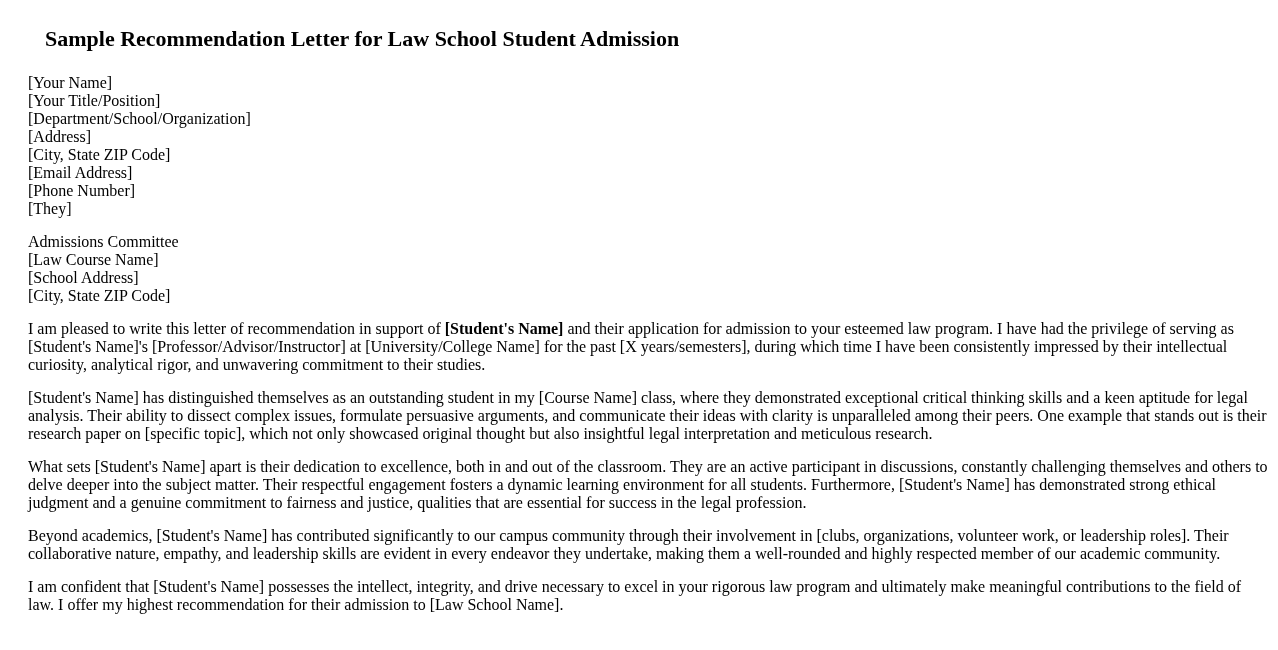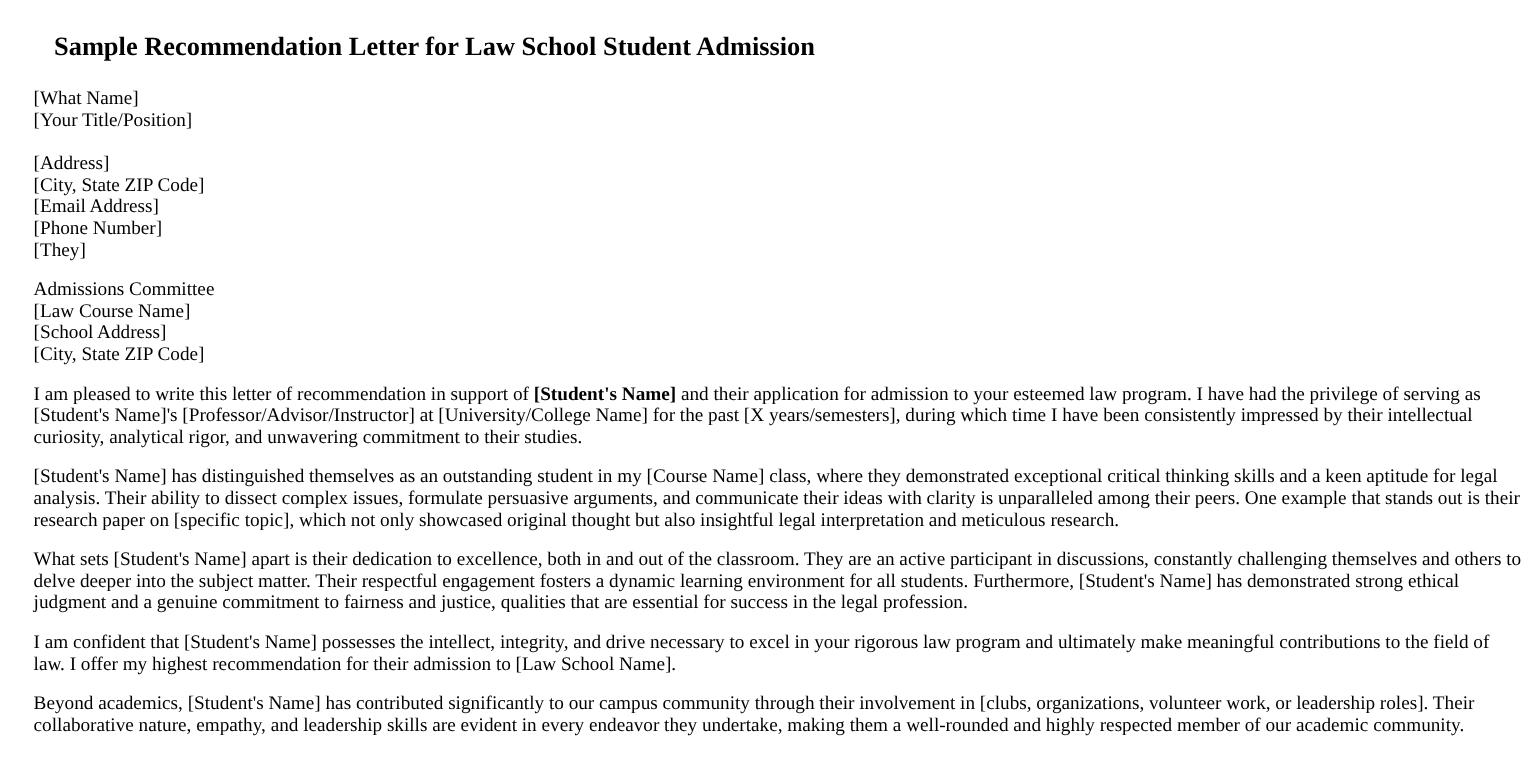--- a/index.html
+++ b/index.html
@@ -33,23 +33,23 @@
   }
 </style>
 </head>
 <body>
 
 <div class="page">
 
   <h1 class="letter-title">Sample Recommendation Letter for Law School Student Admission</h1>
 
   <p>
-    <span>[What Name]</span><br>
+    <span>[Your Name]</span><br>
     <span>[Your Title/Position]</span><br>
-    <br>
+    <span>[Department/School/Organization]</span><br>
     <span>[Address]</span><br>
     <span>[City, State ZIP Code]</span><br>
     <span>[Email Address]</span><br>
     <span>[Phone Number]</span><br>
     <span>[They]</span>
   </p>
 
   <p>
     <span>Admissions Committee</span><br>
     <span>[Law Course Name]</span><br>
@@ -57,17 +57,17 @@
     <span>[City, State ZIP Code]</span>
   </p>
 
 
   <p><span>I am pleased to write this letter of recommendation in support of </span><span class="bold">[Student's Name]</span><span> and their application for admission to your esteemed law program. I have had the privilege of serving as [Student's Name]'s [Professor/Advisor/Instructor] at [University/College Name] for the past [X years/semesters], during which time I have been consistently impressed by their intellectual curiosity, analytical rigor, and unwavering commitment to their studies.</span></p>
 
   <p>[Student's Name] has distinguished themselves as an outstanding student in my [Course Name] class, where they demonstrated exceptional critical thinking skills and a keen aptitude for legal analysis. Their ability to dissect complex issues, formulate persuasive arguments, and communicate their ideas with clarity is unparalleled among their peers. One example that stands out is their research paper on [specific topic], which not only showcased original thought but also insightful legal interpretation and meticulous research.</p>
 
   <p>What sets [Student's Name] apart is their dedication to excellence, both in and out of the classroom. They are an active participant in discussions, constantly challenging themselves and others to delve deeper into the subject matter. Their respectful engagement fosters a dynamic learning environment for all students. Furthermore, [Student's Name] has demonstrated strong ethical judgment and a genuine commitment to fairness and justice, qualities that are essential for success in the legal profession.</p>
 
+  <p>Beyond academics, [Student's Name] has contributed significantly to our campus community through their involvement in [clubs, organizations, volunteer work, or leadership roles]. Their collaborative nature, empathy, and leadership skills are evident in every endeavor they undertake, making them a well-rounded and highly respected member of our academic community.</p>
+
   <p>I am confident that [Student's Name] possesses the intellect, integrity, and drive necessary to excel in your rigorous law program and ultimately make meaningful contributions to the field of law. I offer my highest recommendation for their admission to [Law School Name].</p>
-
-  <p>Beyond academics, [Student's Name] has contributed significantly to our campus community through their involvement in [clubs, organizations, volunteer work, or leadership roles]. Their collaborative nature, empathy, and leadership skills are evident in every endeavor they undertake, making them a well-rounded and highly respected member of our academic community.</p>
 
 </div>
 
 </body></html>

